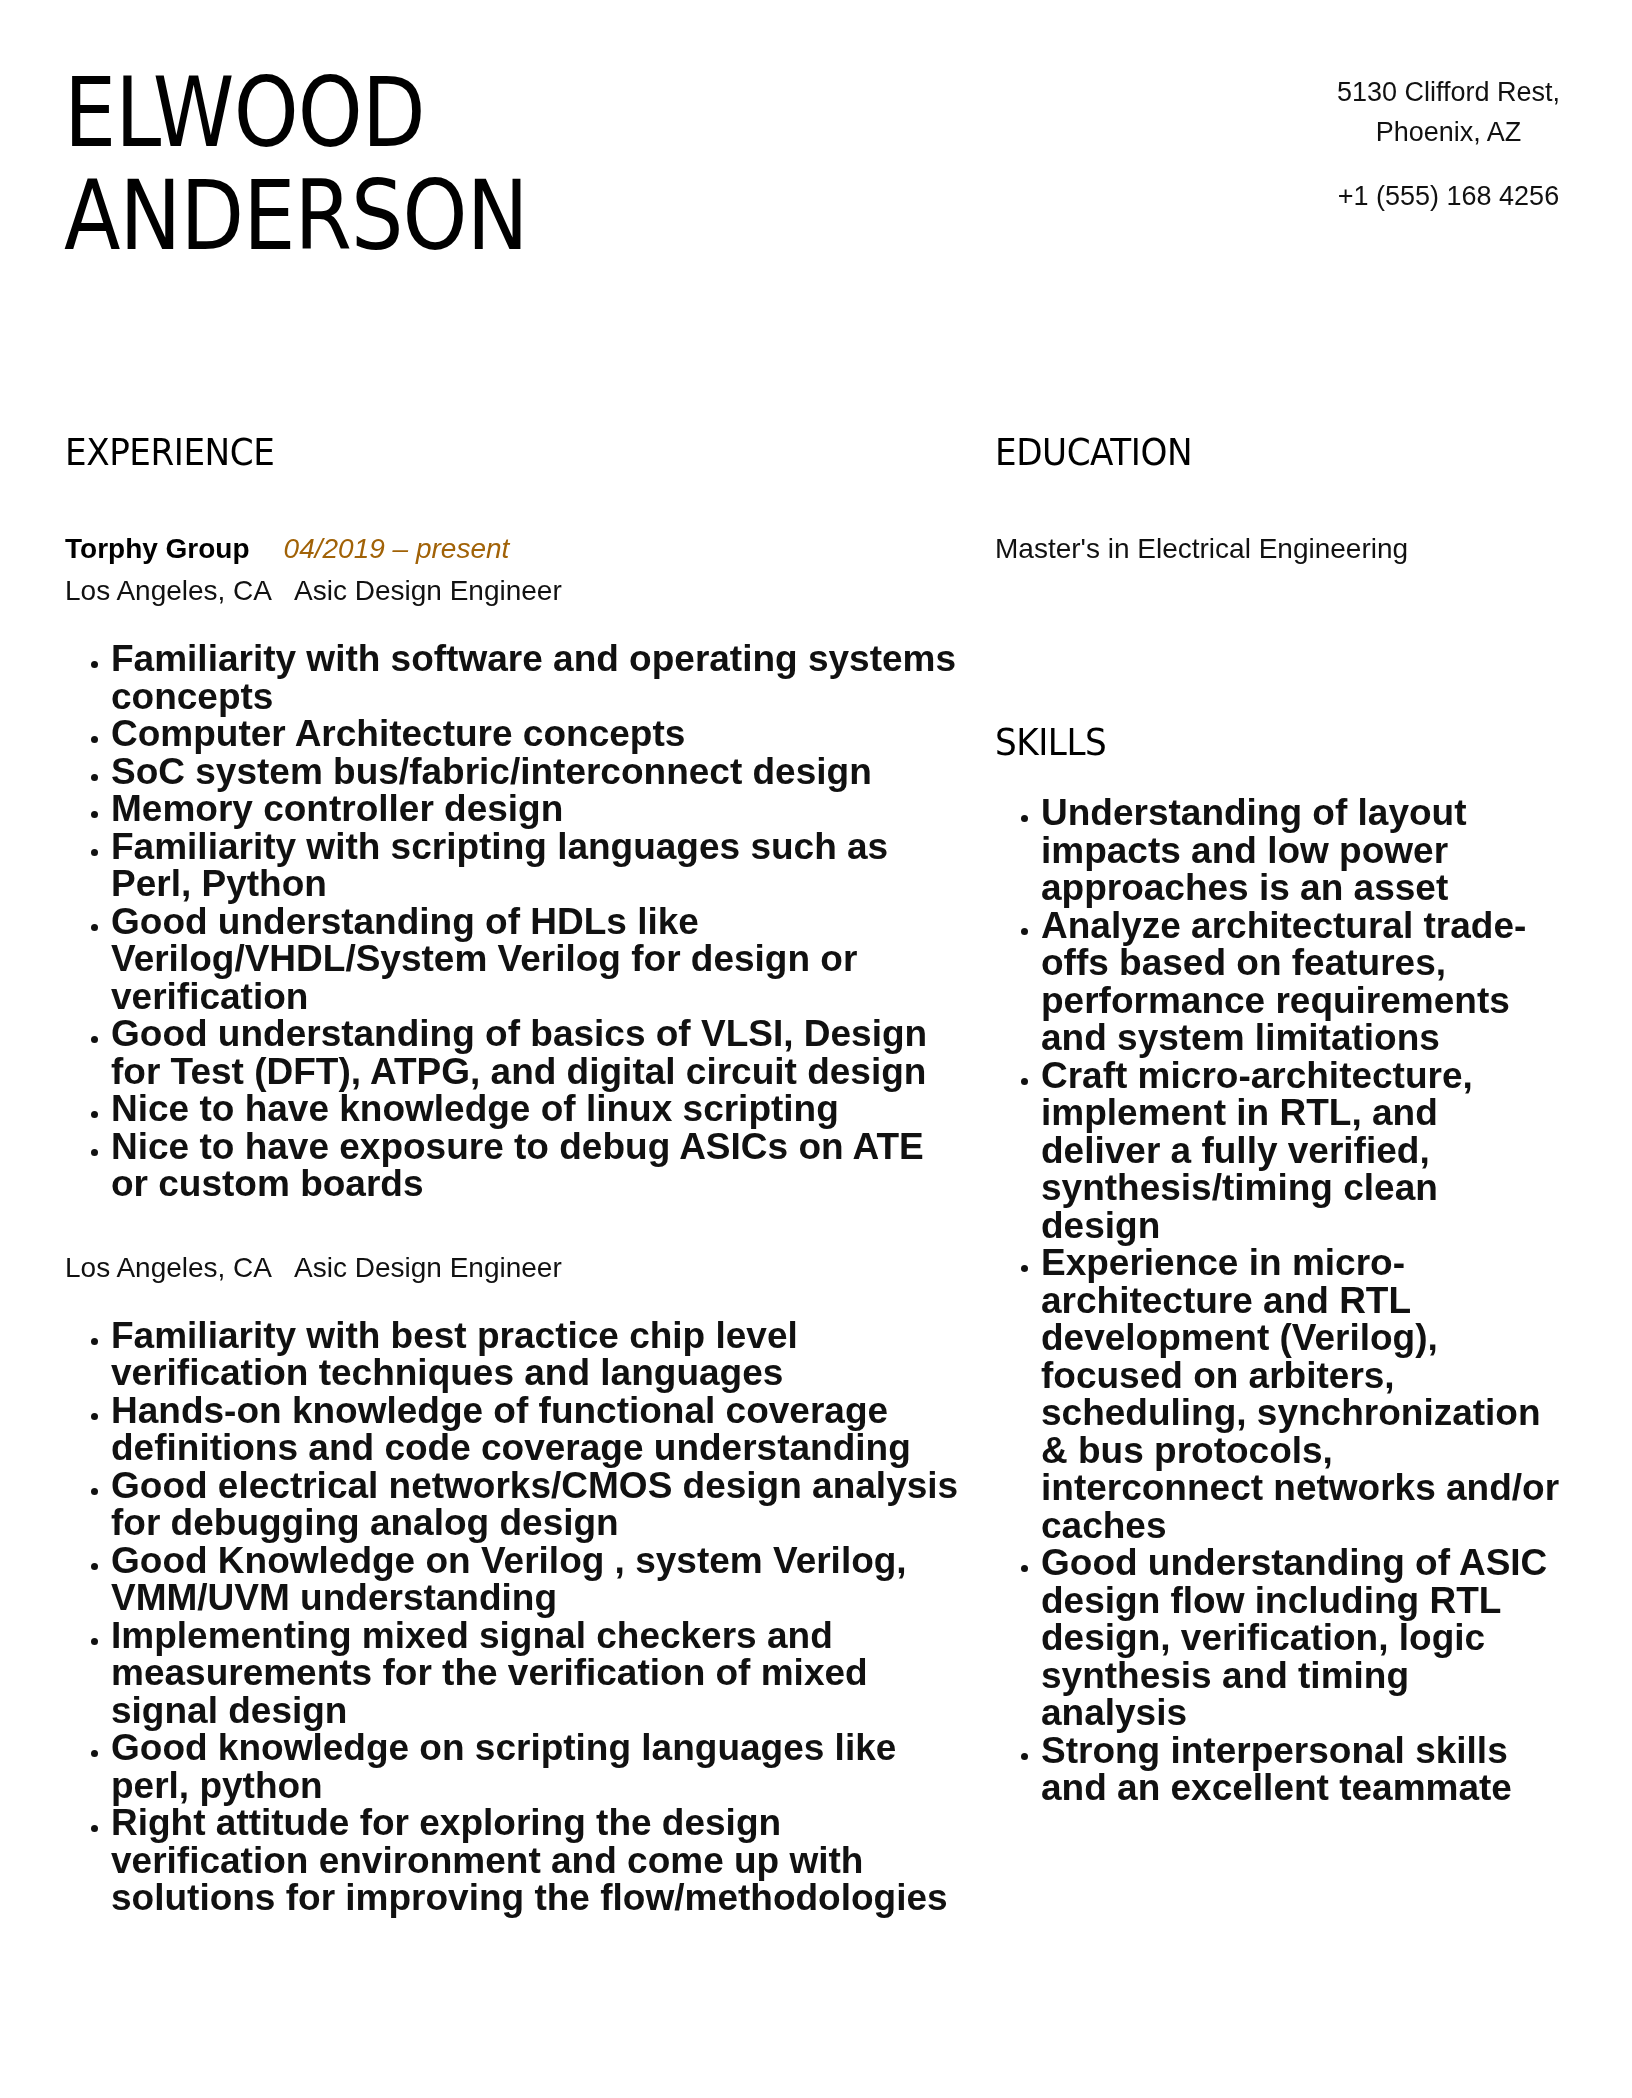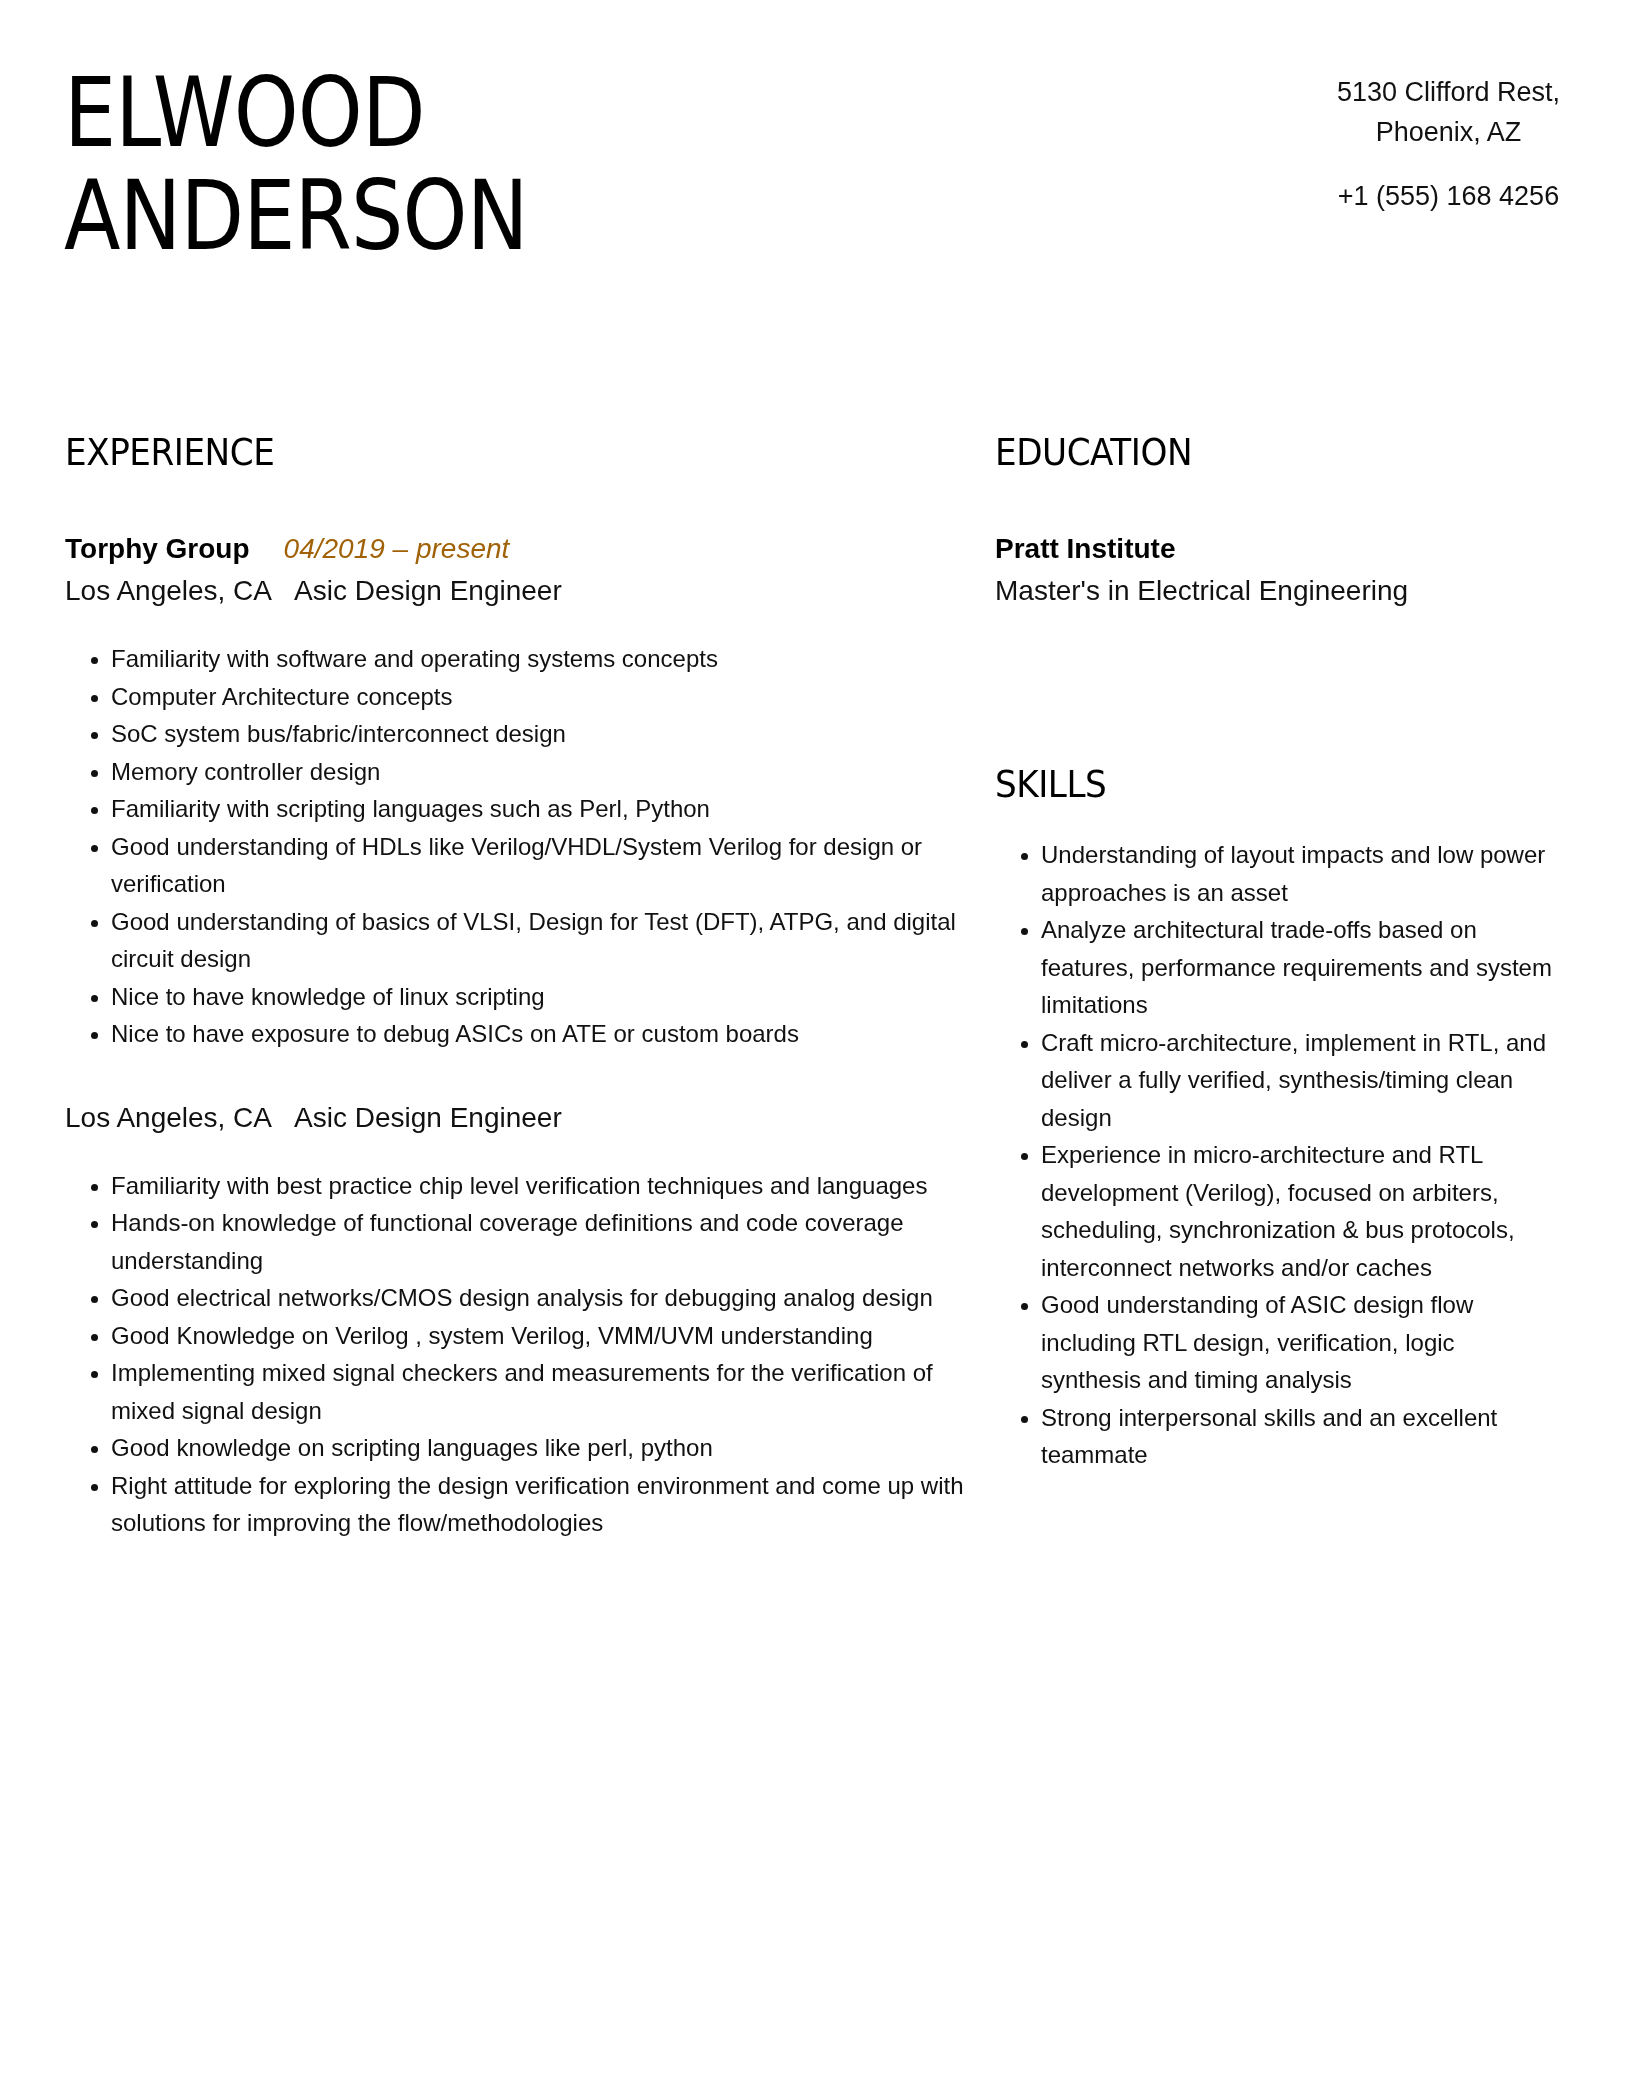--- a/index.html
+++ b/index.html
@@ -77,23 +77,24 @@
       line-height: 42px;
       color: #111;
       white-space: nowrap;
     }
     .job-sub .title { margin-left: 22px; }
 
     ul.bullets {
       margin: 28px 0 0 0;
       padding: 0 0 0 46px;
       list-style: disc;
-      font-size: 24px;
+      font-size: 37px;
       line-height: 37.5px;
       color: #111;
+      font-weight: bold;
     }
     ul.bullets li { padding-left: 0; }
     ul.bullets li::marker { font-size: 22px; }
 
     .edu { margin-top: 52px; }
     .school { font-size: 28px; line-height: 42px; font-weight: bold; }
     .degree { font-size: 28px; line-height: 42px; color: #111; }
 
     .skills-block { margin-top: 148px; }
     .skills-list {
@@ -154,21 +155,20 @@
       <li>Good knowledge on scripting languages like perl, python</li>
       <li>Right attitude for exploring the design verification environment and come up with solutions for improving the flow/methodologies</li>
     </ul>
   </div>
 </section>
 
 <section class="col col-right">
   <div>
     <h2 class="section-title">EDUCATION</h2>
     <div class="edu">
-      <div class="school">Pratt Institute</div>
       <div class="degree">Master's in Electrical Engineering</div>
     </div>
   </div>
 
   <div class="skills-block">
     <h2 class="section-title">SKILLS</h2>
     <ul class="bullets skills-list">
       <li>Understanding of layout impacts and low power approaches is an asset</li>
       <li>Analyze architectural trade-offs based on features, performance requirements and system limitations</li>
       <li>Craft micro-architecture, implement in RTL, and deliver a fully verified, synthesis/timing clean design</li>

